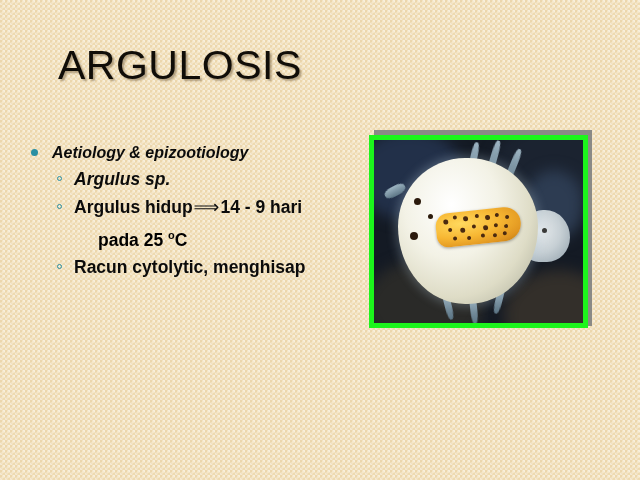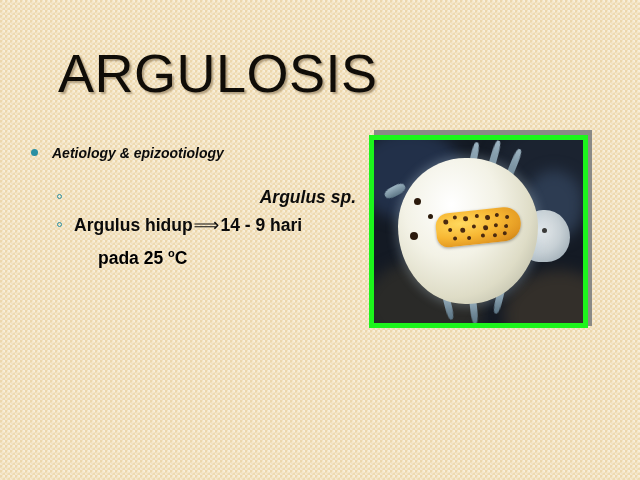--- a/index.html
+++ b/index.html
@@ -26,21 +26,21 @@
       linear-gradient(0deg, rgba(224,196,146,0.22) 50%, transparent 50%);
     background-size: 5px 5px, 5px 5px, 5px 5px, 5px 5px;
     background-position: 0 0, 2.5px 2.5px, 0 0, 0 0;
   }
 
   
   #title {
     position: absolute;
     left: 58px;
     top: 42px;
-    font-size: 54px;
+    font-size: 41px;
     font-weight: 300;
     letter-spacing: 0.5px;
     color: #100d08;
     text-shadow: 2px 2px 2px rgba(120,100,70,0.55);
     white-space: nowrap;
   }
 
   
   #bullets {
     position: absolute;
@@ -48,44 +48,44 @@
     top: 140px;
     width: 330px;
   }
   .li {
     position: relative;
     color: #0b0b0b;
   }
   
   .lvl1 {
     padding-left: 26px;
-    font-size: 14px;
+    font-size: 16px;
     font-weight: bold;
     font-style: italic;
     line-height: 26px;
-    margin-bottom: 18px;
+    margin-bottom: 0;
   }
   .lvl1 .mark {
     position: absolute;
     left: 5px;
     top: 9px;
     width: 7px;
     height: 7px;
     border-radius: 50%;
     background: #2a8fa2;
   }
   
   .lvl2 {
     padding-left: 48px;
     font-size: 17.5px;
     font-weight: bold;
     line-height: 27px;
     margin-bottom: 1px;
   }
-  .lvl2.italic { font-style: italic; text-align: right; }
+  .lvl2.italic { font-style: italic; }
   .lvl2 .mark {
     position: absolute;
     left: 31px;
     top: 10px;
     width: 5px;
     height: 5px;
     border-radius: 50%;
     border: 1.3px solid #2a8fa2;
     background: transparent;
     box-sizing: border-box;
@@ -209,20 +209,24 @@
 
     <div class="li lvl2">
       <span class="mark"></span>
       <span>Argulus hidup</span><span class="arrow">⟹</span><span>14 - 9 hari</span>
     </div>
 
     <div class="cont">
       <span>pada 25 </span><sup class="deg">o</sup><span>C</span>
     </div>
 
+    <div class="li lvl2">
+      <span class="mark"></span>
+      <span>Racun cytolytic, menghisap</span>
+    </div>
 
 
 
   </div>
 
   <div id="photo-shadow"></div>
   <div id="photo-frame">
     <div id="photo">
 
       <div class="bgblob" style="left:-20px; top:-10px; width:110px; height:90px; background:#223049;"></div>

